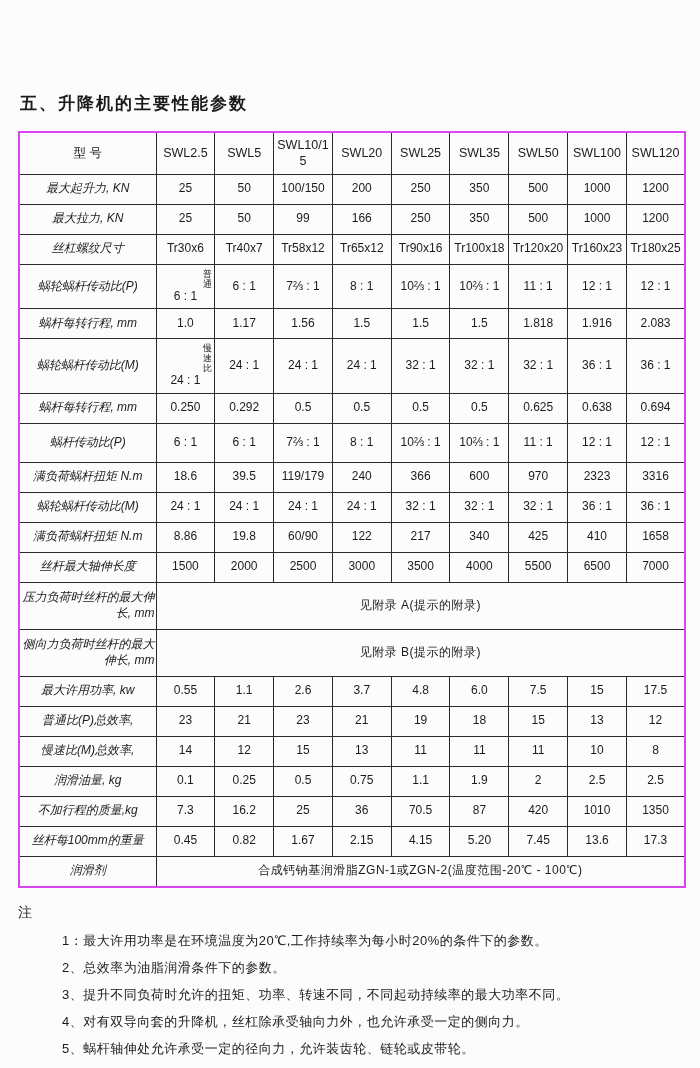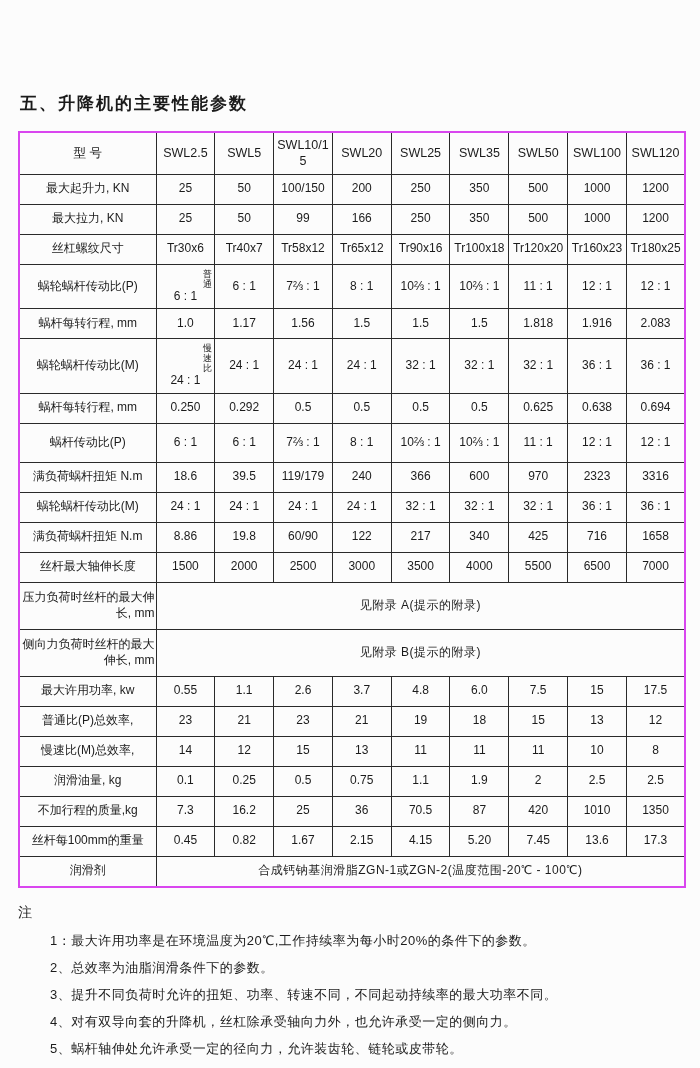--- a/index.html
+++ b/index.html
@@ -36,36 +36,37 @@
     font-size: 12px;
     font-weight: normal;
     padding: 4px 1px;
     line-height: 1.3;
     overflow: hidden;
     word-break: break-all;
   }
   table.params col.c-label { width: 137px; }
   table.params col.c-data  { width: 58.8px; }
   table.params thead th { height: 22px; font-size: 12.5px; }
-  td.rowlabel { font-size: 12.5px; padding: 4px 3px; }
+  td.rowlabel { font-size: 12.5px; padding: 4px 3px; font-style: italic; }
   td.rowlabel.left { text-align: right; }
   tr.r-std  td { height: 21px; }
   tr.r-tall td { height: 30px; }
   tr.r-2line td { height: 38px; }
   .sub { font-size: 9px; line-height: 10px; display: block; margin-left: 44px; }
   td.spancell { font-size: 12.5px; letter-spacing: 0.5px; margin-left: 12px; }
 
   .notes { margin: 16px 0 0 18px; }
   .notes-heading { font-size: 14px; font-weight: normal; margin: 0; }
   .notes-list { list-style: none; margin: 4px 0 0 0; padding: 0 0 0 32px; }
   .notes-list li {
     font-size: 13px;
     line-height: 16px;
     margin-top: 11px;
     letter-spacing: 0.5px;
+    margin-left: 12px;
   }
 </style>
 </head>
 <body>
 
 <div class="page">
 
   <h1 class="doc-title">五、升降机的主要性能参数</h1>
 
   <table class="params">
@@ -218,21 +219,21 @@
         </tr>
         <tr class="r-std">
           <td class="rowlabel">满负荷蜗杆扭矩 N.m</td>
           <td>8.86</td>
           <td>19.8</td>
           <td>60/90</td>
           <td>122</td>
           <td>217</td>
           <td>340</td>
           <td>425</td>
-          <td>716</td>
+          <td>410</td>
           <td>1658</td>
         </tr>
         <tr class="r-std">
           <td class="rowlabel">丝杆最大轴伸长度</td>
           <td>1500</td>
           <td>2000</td>
           <td>2500</td>
           <td>3000</td>
           <td>3500</td>
           <td>4000</td>

